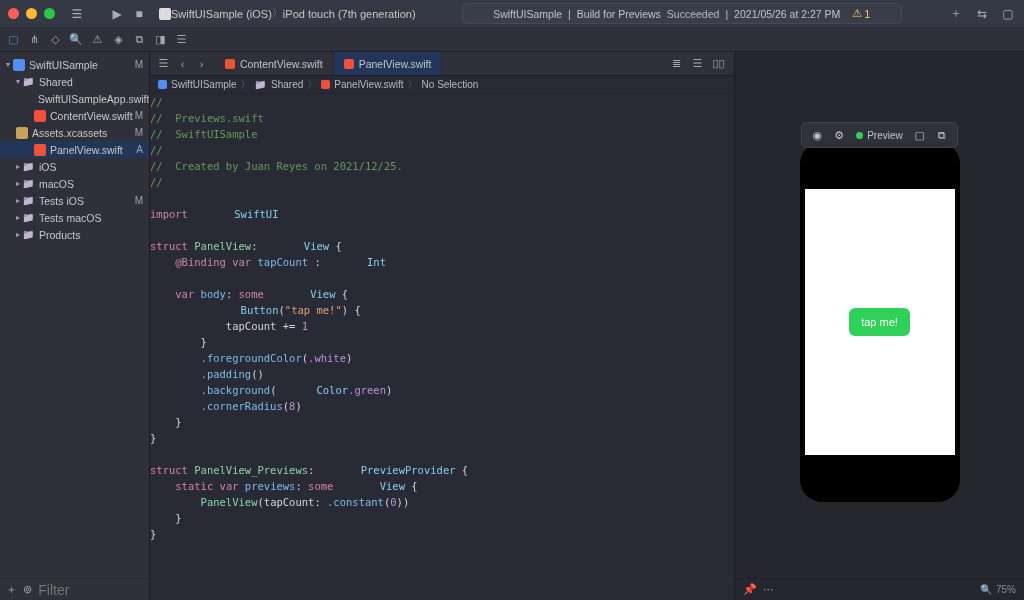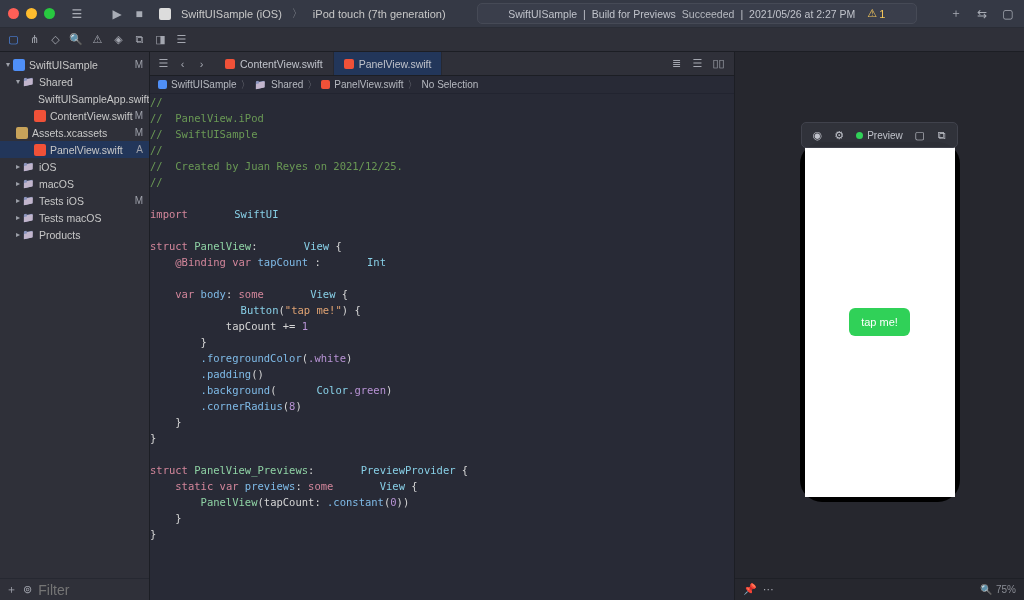--- a/index.html
+++ b/index.html
@@ -19,21 +19,21 @@
       padding: 0 8px; gap: 6px;
       border-bottom: 1px solid #2a2d36;
     }
     .traffic { display: flex; gap: 7px; margin-right: 8px; }
     .traffic span { width: 11px; height: 11px; border-radius: 50%; display: inline-block; }
     .traffic .close { background: #ff5f57; }
     .traffic .min { background: #febc2e; }
     .traffic .max { background: #28c840; }
     .tb-icon { width: 16px; height: 16px; display: inline-flex; align-items: center; justify-content: center; color: #a8acb5; font-size: 12px; cursor: default; }
     .tb-sep { width: 12px; }
-    .scheme { display: flex; align-items: center; gap: 10px; color: #c8c8c8; font-size: 11px; margin-left: 6px; }
+    .scheme { display: flex; align-items: center; gap: 0; color: #c8c8c8; font-size: 11px; margin-left: 6px; }
     .scheme .app-glyph { width: 12px; height: 12px; background: #dcdcdc; border-radius: 2px; display: inline-block; }
     .scheme .chev { color: #8a8d95; }
     .status-bar {
       flex: 1; display: flex; justify-content: center;
     }
     .status-inner {
       background: #3a3e4b; border: 1px solid #464a56; border-radius: 5px;
       height: 21px; padding: 0 10px; display: flex; align-items: center; gap: 6px;
       color: #c0c3cb; font-size: 10.5px;
       min-width: 440px; justify-content: center;
@@ -123,21 +123,21 @@
       position: absolute; top: 70px; display: flex; gap: 4px; align-items: center;
       background: rgba(50,52,60,0.9); padding: 3px 6px; border-radius: 5px;
       border: 1px solid #40424c;
     }
     .pv-btn { width: 18px; height: 18px; display: inline-flex; align-items: center; justify-content: center; color: #c0c3cb; font-size: 11px; }
     .pv-status { display: flex; align-items: center; gap: 4px; color: #c0c3cb; font-size: 10px; padding: 0 4px; }
     .pv-status .dot { width: 7px; height: 7px; border-radius: 50%; background: #30d158; display: inline-block; }
     .phone {
       margin-top: 90px;
       width: 160px; height: 360px; background: #000; border-radius: 22px;
-      padding: 5px; display: flex; flex-direction: row;
+      padding: 5px; display: flex; flex-direction: column;
     }
     .phone-top { height: 42px; }
     .phone-screen { flex: 1; background: #fff; display: flex; align-items: center; justify-content: center; }
     .tap-me { background: #30d158; color: #fff; padding: 8px 12px; border-radius: 6px; font-size: 11px; font-family: -apple-system, sans-serif; }
     .phone-bottom { height: 42px; }
     .preview-footer {
       position: absolute; bottom: 0; left: 0; right: 0;
       height: 22px; border-top: 1px solid #1e2026;
       display: flex; align-items: center; justify-content: space-between;
       padding: 0 8px; color: #8b8e96; font-size: 10px;
@@ -291,21 +291,21 @@
       <span class="icon folder" style="font-size:8px"></span>
       <span>Shared</span>
       <span class="sep">〉</span>
       <span class="swift-icon"></span>
       <span>PanelView.swift</span>
       <span class="sep">〉</span>
       <span>No Selection</span>
     </div>
     <div class="code-area">
 <div class="code"><span class="comment">//</span>
-<span class="comment">//  PanelView.iPod</span>
+<span class="comment">//  Previews.swift</span>
 <span class="comment">//  SwiftUISample</span>
 <span class="comment">//</span>
 <span class="comment">//  Created by Juan Reyes on 2021/12/25.</span>
 <span class="comment">//</span>
 
 <span class="kw">import</span> <span class="builtin">SwiftUI</span>
 
 <span class="kw">struct</span> <span class="type">PanelView</span>: <span class="builtin">View</span> {
     <span class="kw">@Binding</span> <span class="kw">var</span> <span class="prop">tapCount</span> : <span class="builtin">Int</span>
 

